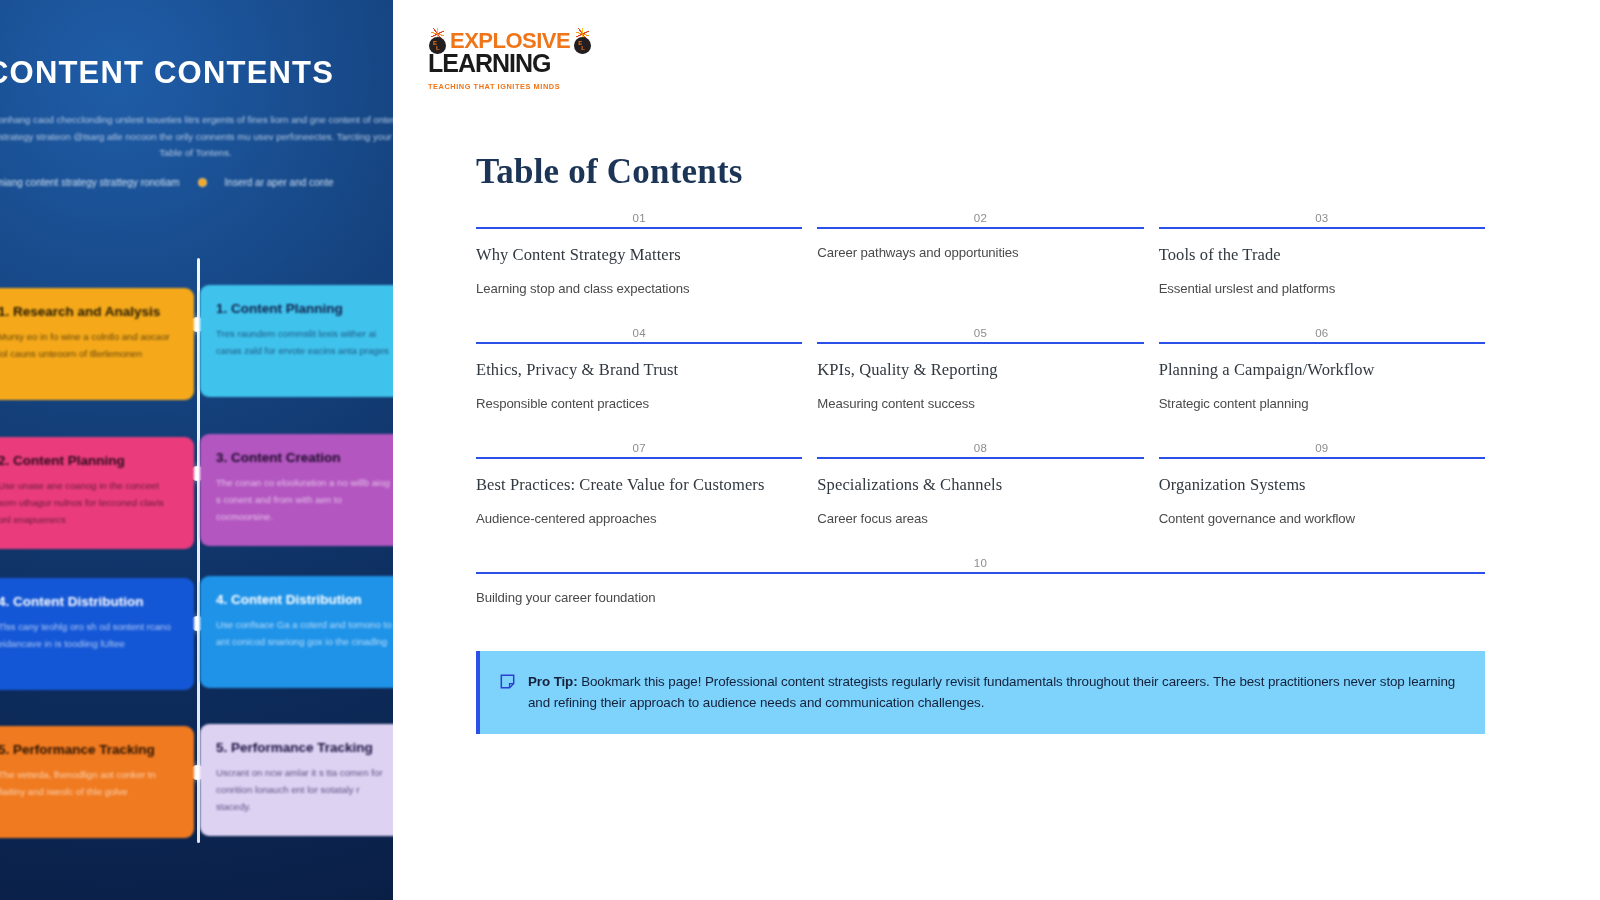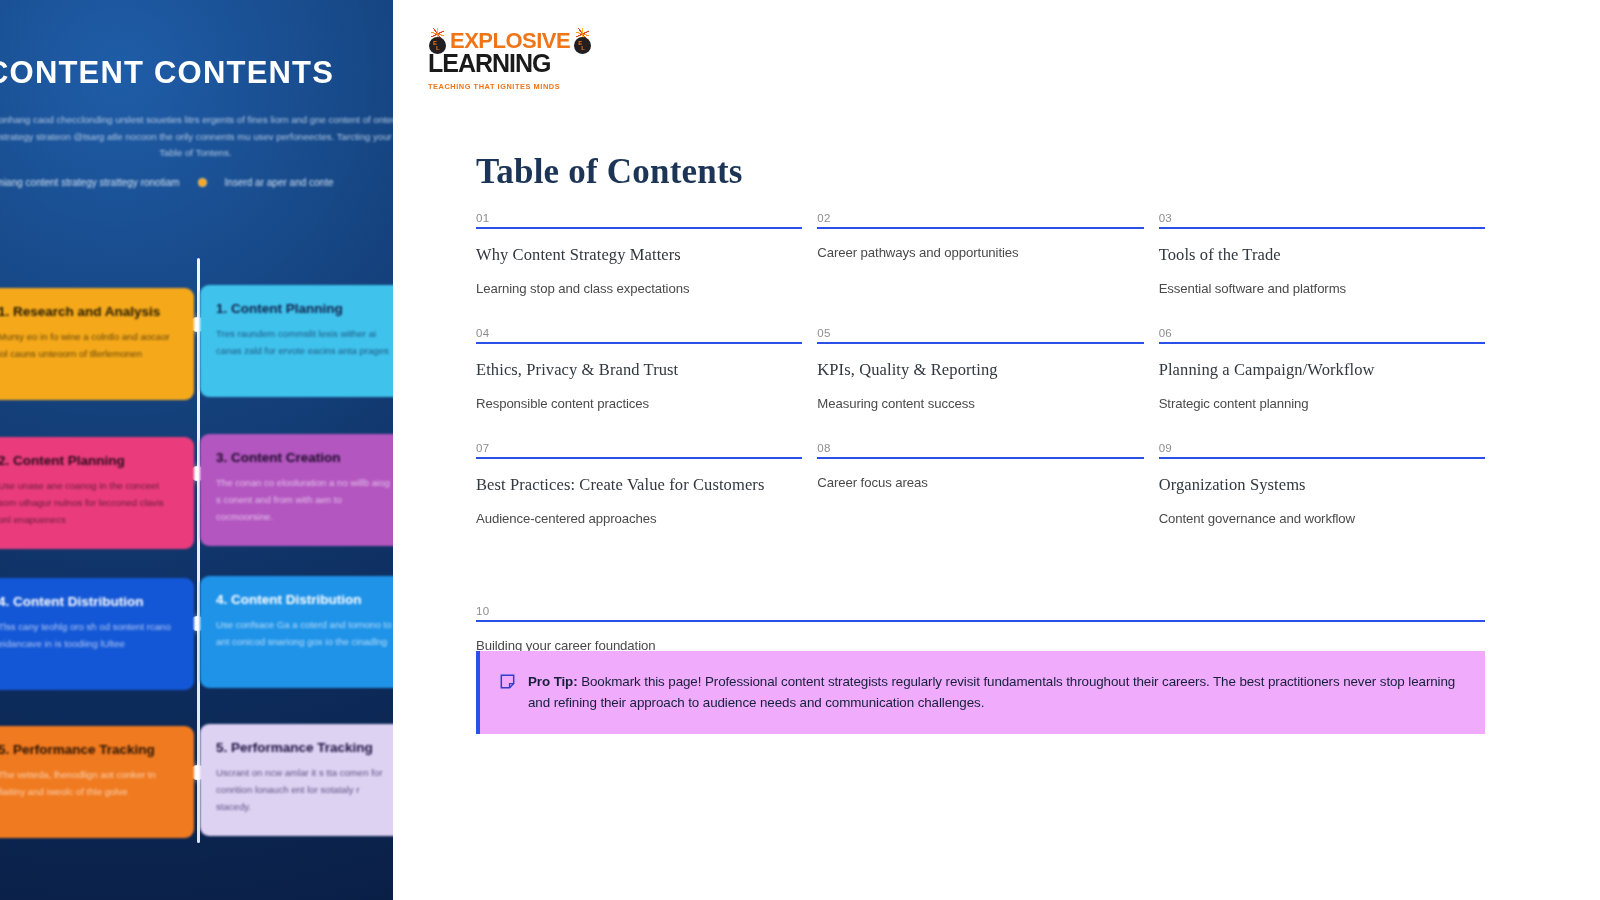--- a/index.html
+++ b/index.html
@@ -192,28 +192,29 @@
     position: absolute;
     left: 83px;
     top: 212px;
     width: 1009px;
     display: grid;
     grid-template-columns: repeat(3, 1fr);
     column-gap: 15px;
     row-gap: 0px;
   }
   .toc-item { padding-bottom: 31px; }
-  .toc-item.span3 { grid-column: 1 / -1; margin-top: 48px; }
+  .toc-item.span3 { grid-column: 1 / -1; }
 
   .toc-num {
     font-family: "Liberation Sans", sans-serif;
     font-size: 11.5px;
     color: #8d8d8d;
     padding-bottom: 3px;
     letter-spacing: .3px;
+    text-align: center;
   }
   .toc-rule {
     height: 2px;
     background: #2b50e8;
     margin-bottom: 16px;
   }
   .toc-head {
     font-family: Liberation Serif, serif;
     font-size: 16.5px;
     color: #31383f;
@@ -227,21 +228,21 @@
     letter-spacing: -.1px;
   }
 
   
   #callout {
     position: absolute;
     left: 83px;
     top: 651px;
     width: 1009px;
     min-height: 78px;
-    background: #f0abfc;
+    background: #7dd3fc;
     border-left: 4px solid #2b50e8;
     display: flex;
     align-items: flex-start;
     gap: 13px;
     padding: 20px 24px 20px 20px;
   }
   .callout-icon {
     flex: 0 0 15px;
     margin-top: 3px;
   }
@@ -347,21 +348,21 @@
         </div>
         <div class="toc-item">
           <div class="toc-num">02</div>
           <div class="toc-rule"></div>
           <div class="toc-sub">Career pathways and opportunities</div>
         </div>
         <div class="toc-item">
           <div class="toc-num">03</div>
           <div class="toc-rule"></div>
           <div class="toc-head">Tools of the Trade</div>
-          <div class="toc-sub">Essential software and platforms</div>
+          <div class="toc-sub">Essential urslest and platforms</div>
         </div>
         <div class="toc-item">
           <div class="toc-num">04</div>
           <div class="toc-rule"></div>
           <div class="toc-head">Ethics, Privacy &amp; Brand Trust</div>
           <div class="toc-sub">Responsible content practices</div>
         </div>
         <div class="toc-item">
           <div class="toc-num">05</div>
           <div class="toc-rule"></div>
@@ -376,20 +377,21 @@
         </div>
         <div class="toc-item">
           <div class="toc-num">07</div>
           <div class="toc-rule"></div>
           <div class="toc-head">Best Practices: Create Value for Customers</div>
           <div class="toc-sub">Audience-centered approaches</div>
         </div>
         <div class="toc-item">
           <div class="toc-num">08</div>
           <div class="toc-rule"></div>
+          <div class="toc-head">Specializations &amp; Channels</div>
           <div class="toc-sub">Career focus areas</div>
         </div>
         <div class="toc-item">
           <div class="toc-num">09</div>
           <div class="toc-rule"></div>
           <div class="toc-head">Organization Systems</div>
           <div class="toc-sub">Content governance and workflow</div>
         </div>
         <div class="toc-item span3">
           <div class="toc-num">10</div>

